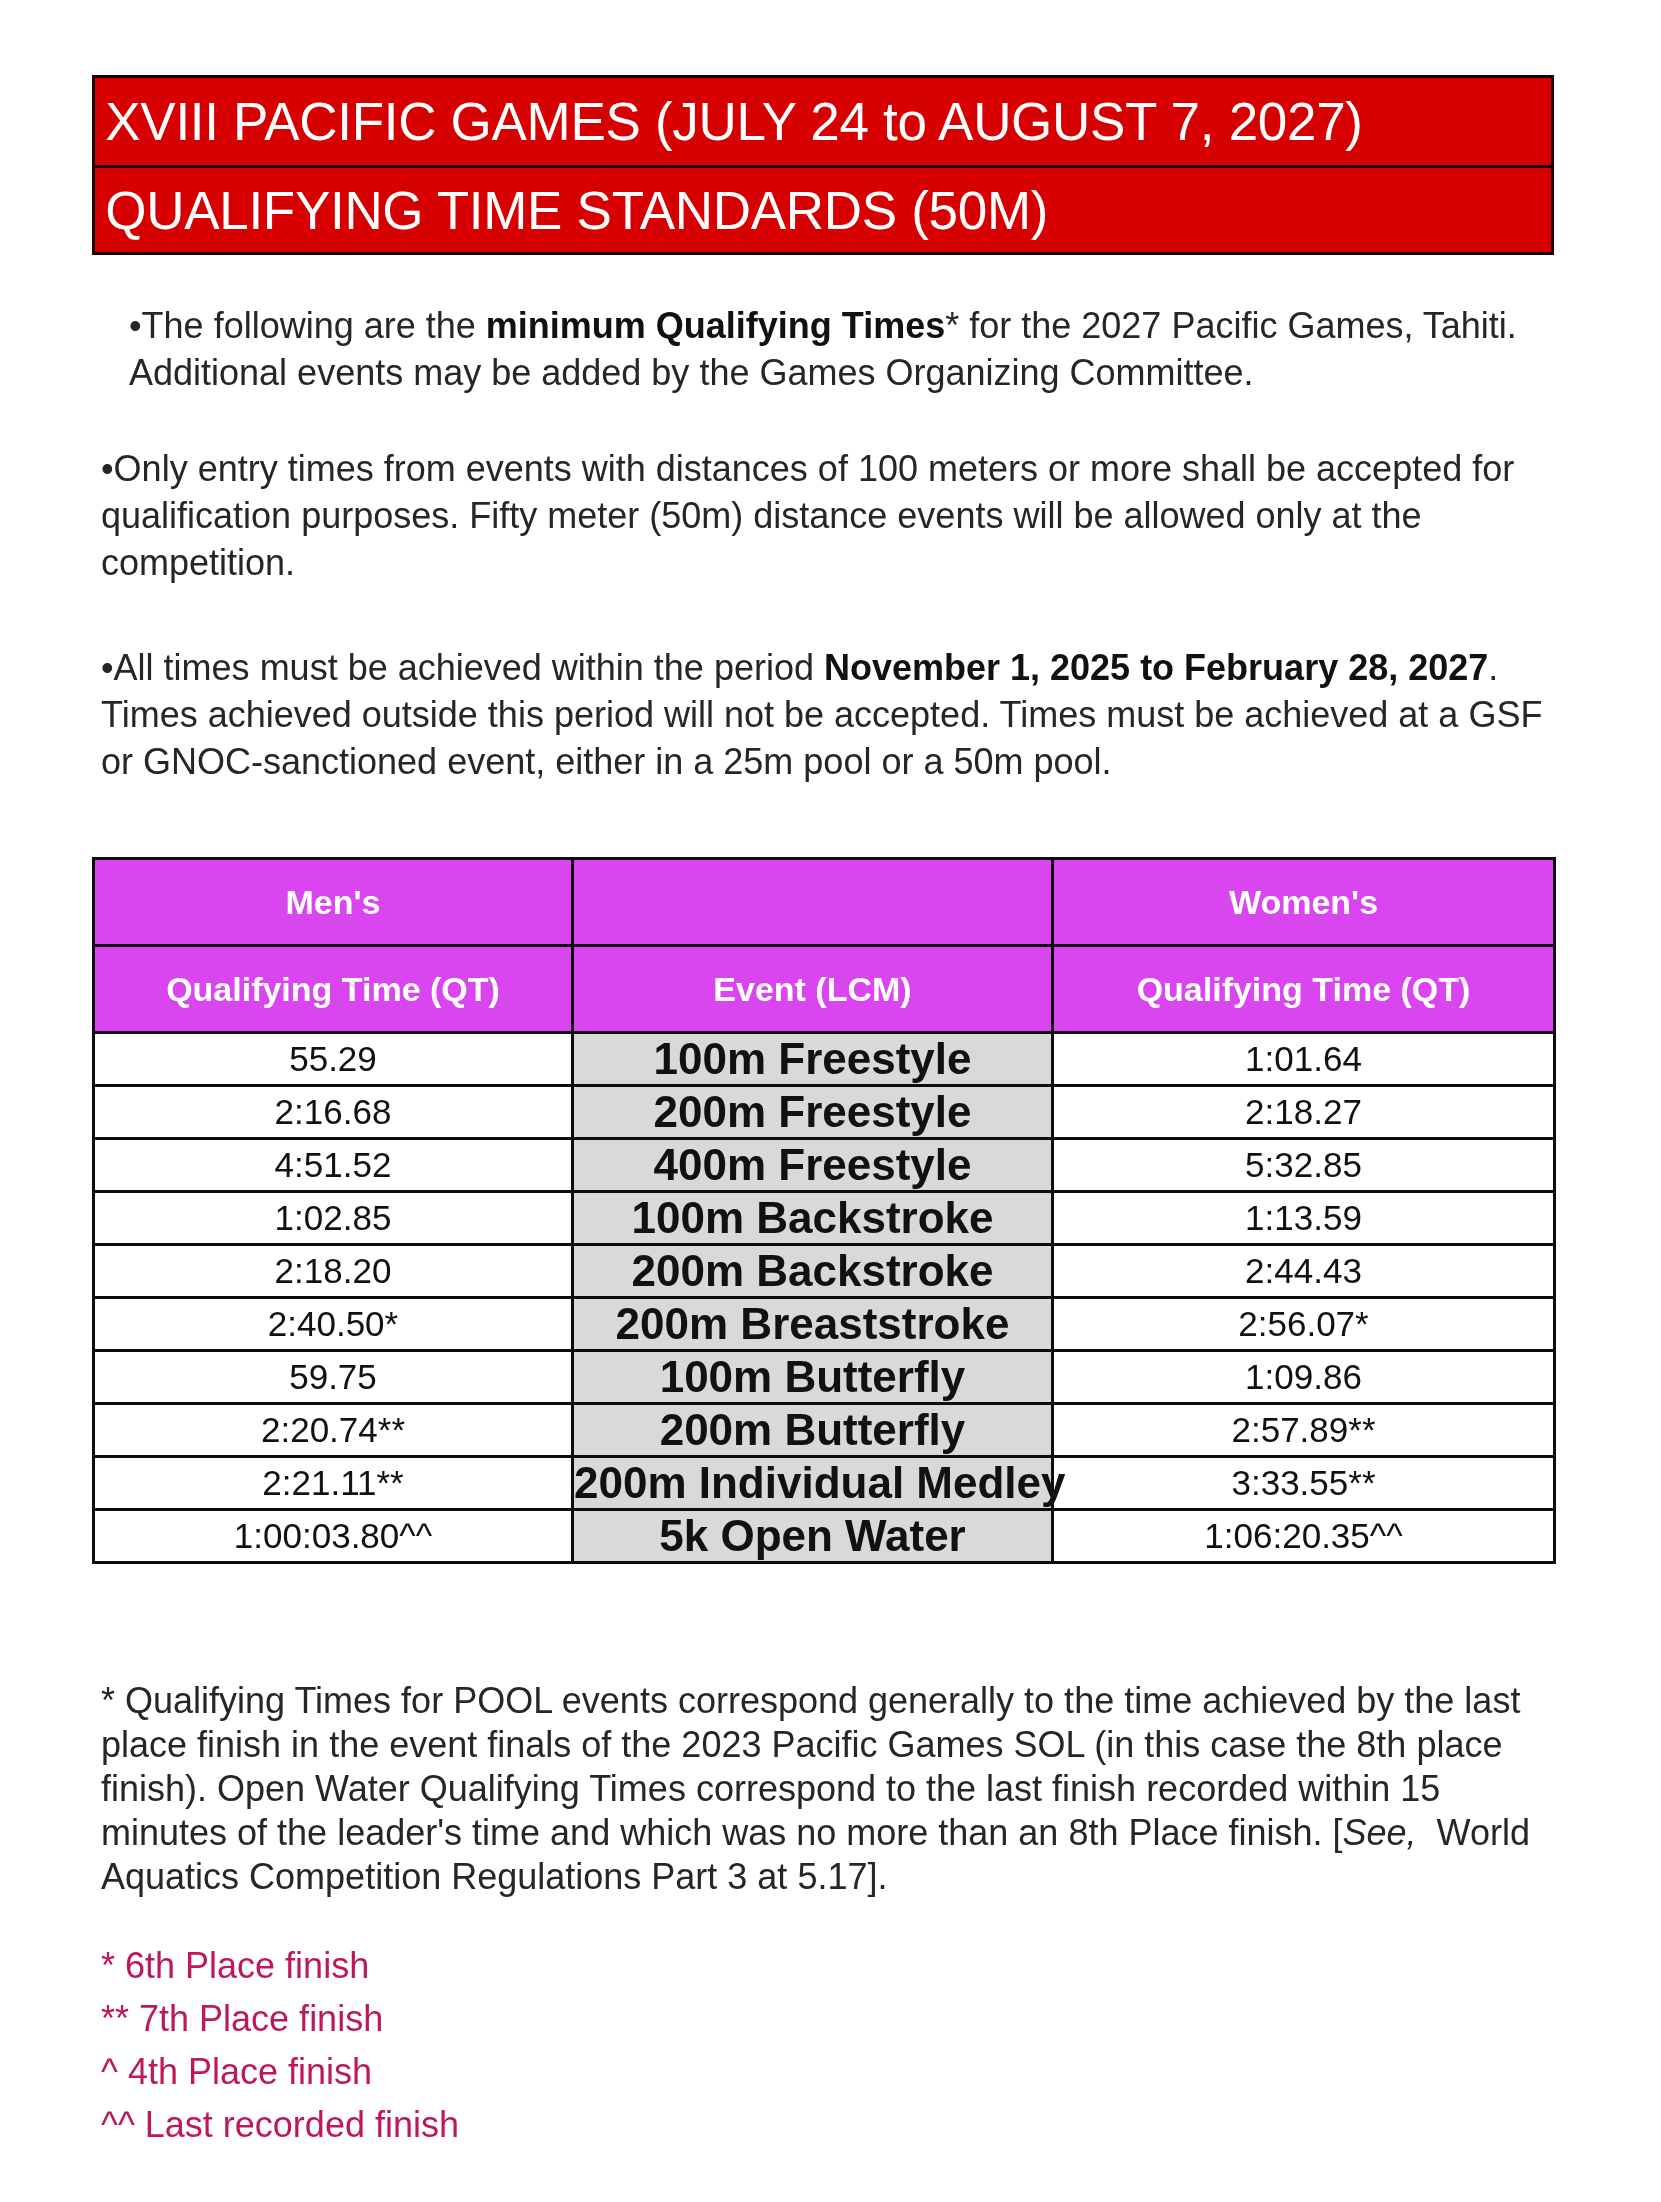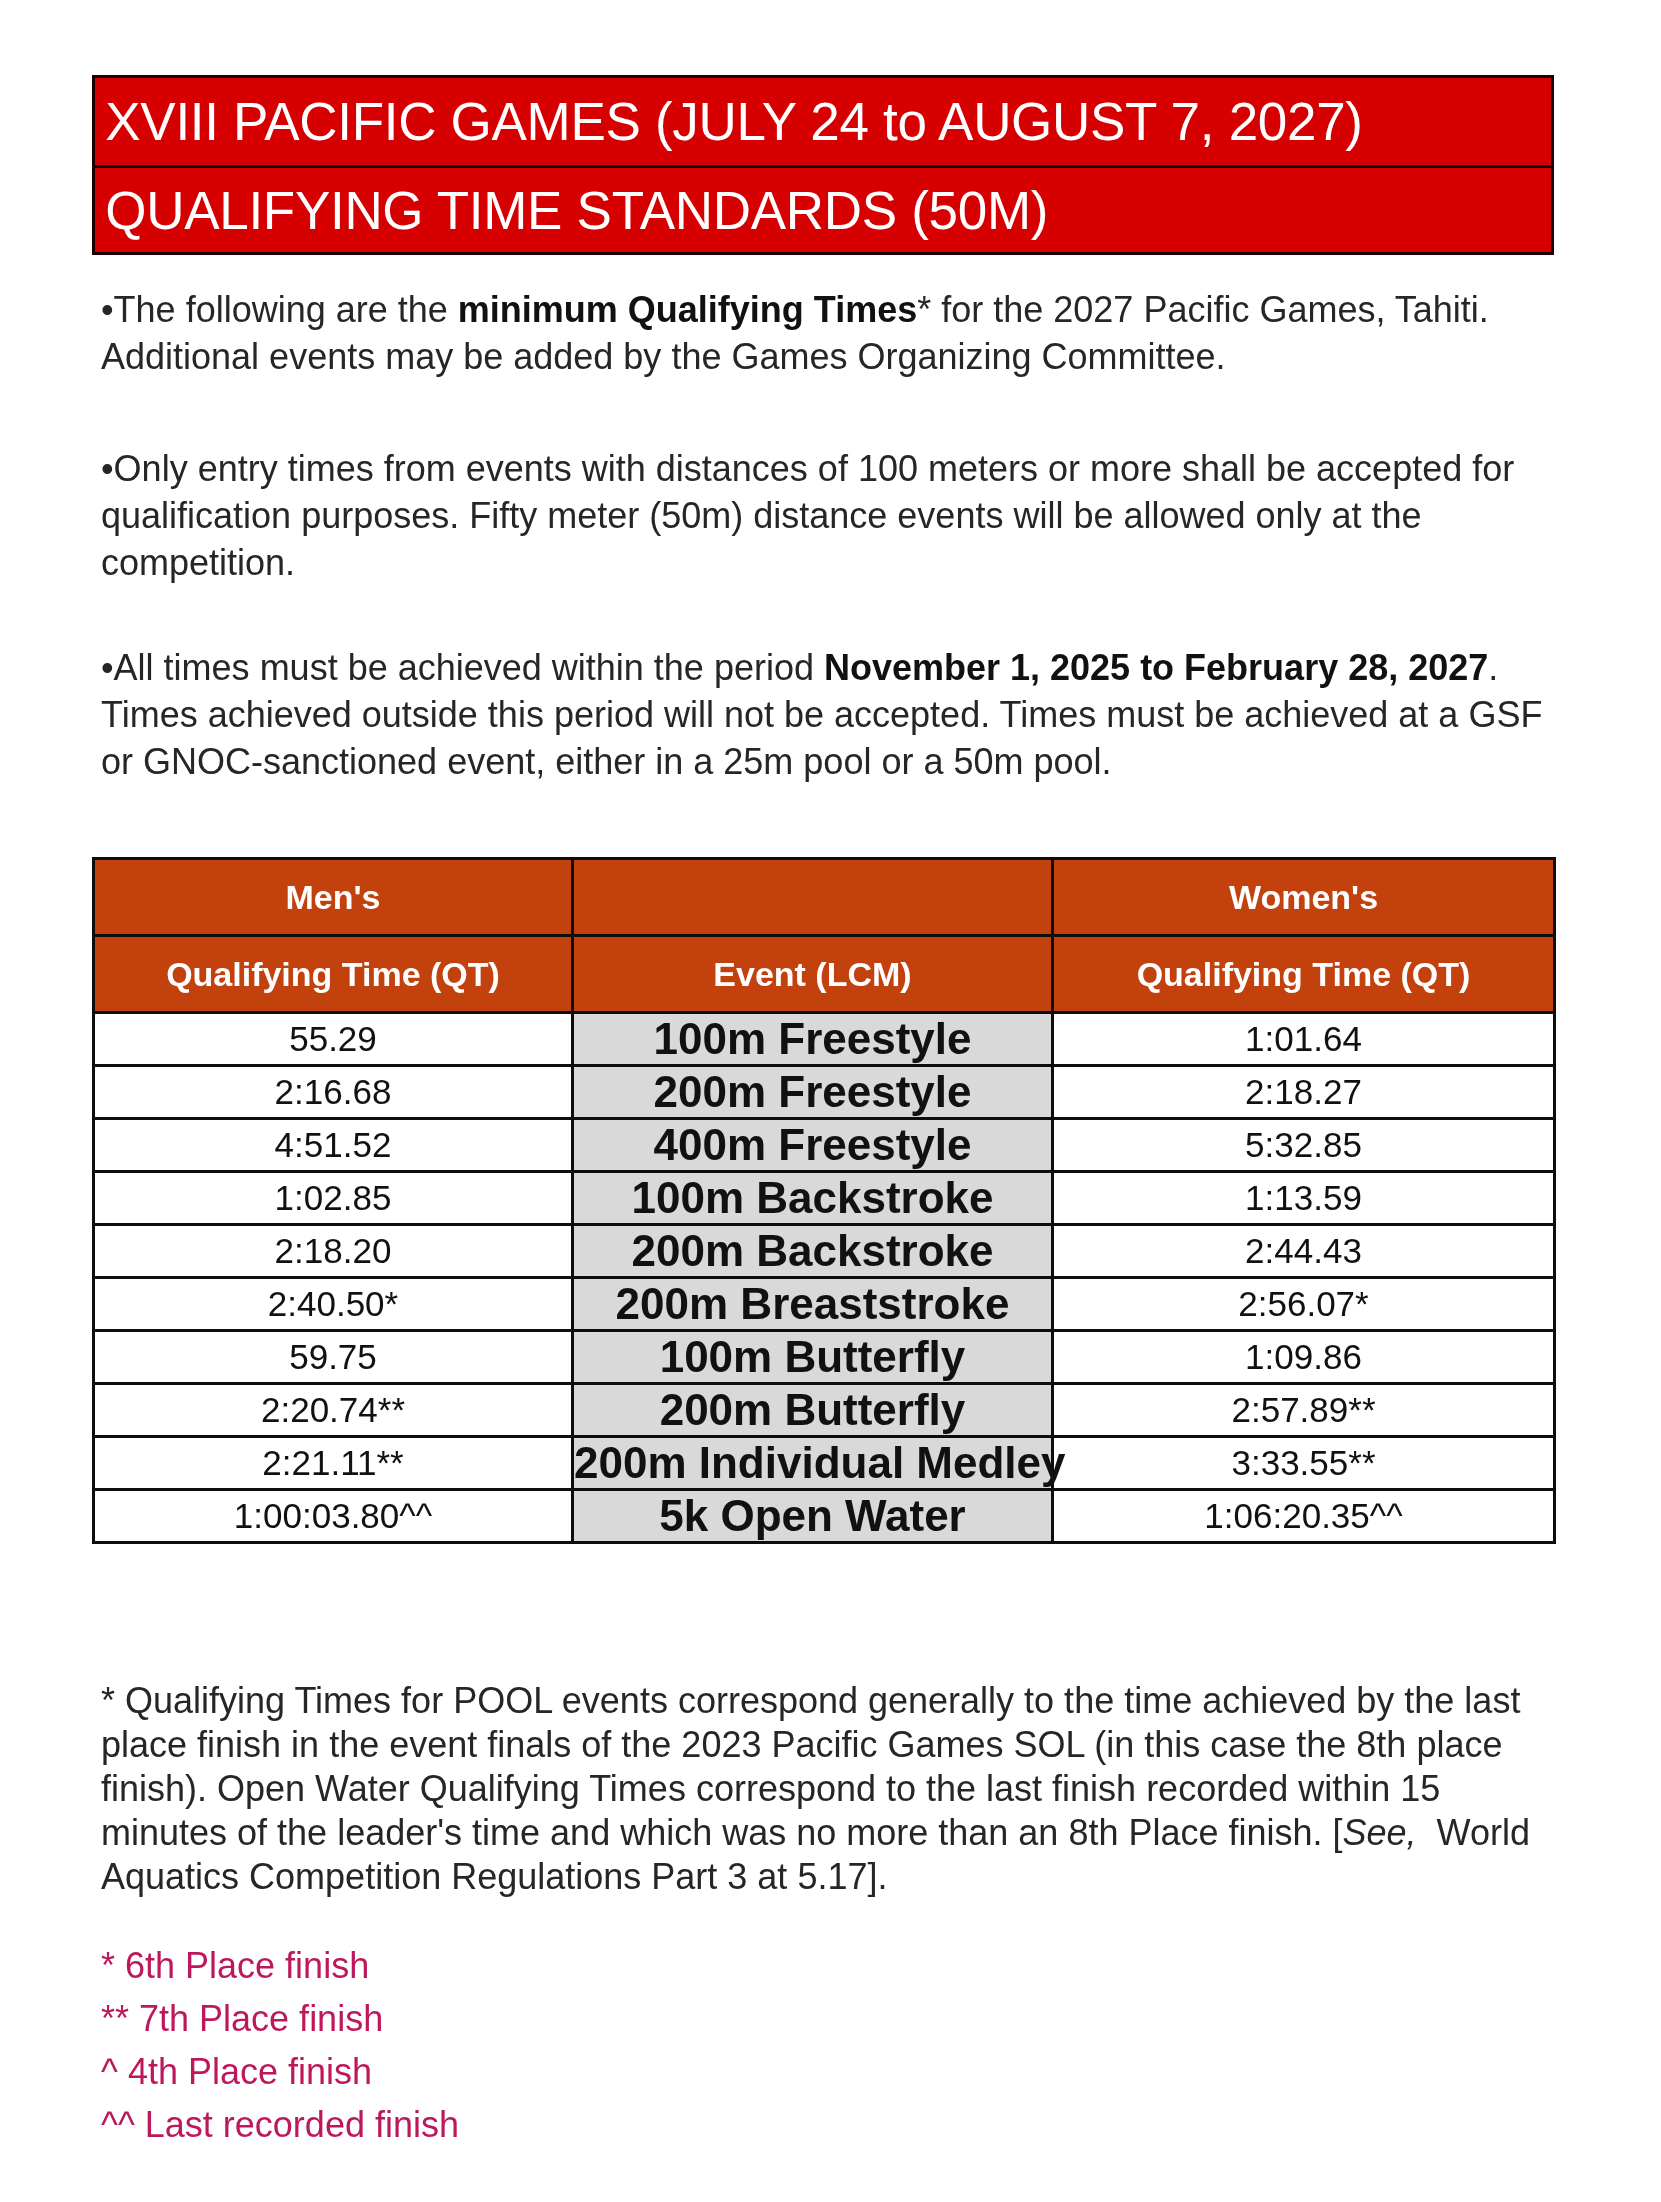--- a/index.html
+++ b/index.html
@@ -17,37 +17,37 @@
     height: 87px; display: flex; align-items: center;
     padding-left: 10.3px; color: #ffffff; font-size: 53px; letter-spacing: -0.3px;
     white-space: nowrap;
   }
   .title-row + .title-row { border-top: 3.4px solid #1a0000; height: 84px; }
   .para {
     position: absolute; left: 101px; width: 1463px;
     font-size: 36px; line-height: 47px; color: #262626; margin: 0;
   }
   .para b { font-weight: bold; color: #111; }
-  #p1 { top: 286px; }
+  #p1 { top: 302px; margin-left: 28px; }
   #p2 { top: 445px; }
   #p3 { top: 644px; }
   table.qt {
     position: absolute; left: 92px; top: 857px; width: 1461px;
     border-collapse: collapse; table-layout: fixed;
   }
   table.qt col.c1 { width: 479px; }
   table.qt col.c2 { width: 480px; }
   table.qt col.c3 { width: 502px; }
   table.qt td, table.qt th {
     border: 3.4px solid #0d0d0d; text-align: center; padding: 0;
     white-space: nowrap; box-sizing: border-box;
   }
   table.qt th {
-    background: #c2410c; color: #ffffff; font-weight: bold;
-    font-size: 34px; height: 77px;
+    background: #d946ef; color: #ffffff; font-weight: bold;
+    font-size: 34px; height: 87px;
   }
   table.qt td {
     height: 50px; font-size: 35px; color: #111;
   }
   table.qt td.event { background: #d9d9d9; font-weight: bold; font-size: 44px; }
   table.qt td.time { background: #ffffff; }
   .footnote {
     position: absolute; left: 101px; top: 1679px; width: 1463px;
     font-size: 36px; line-height: 44px; color: #262626; margin: 0;
   }

